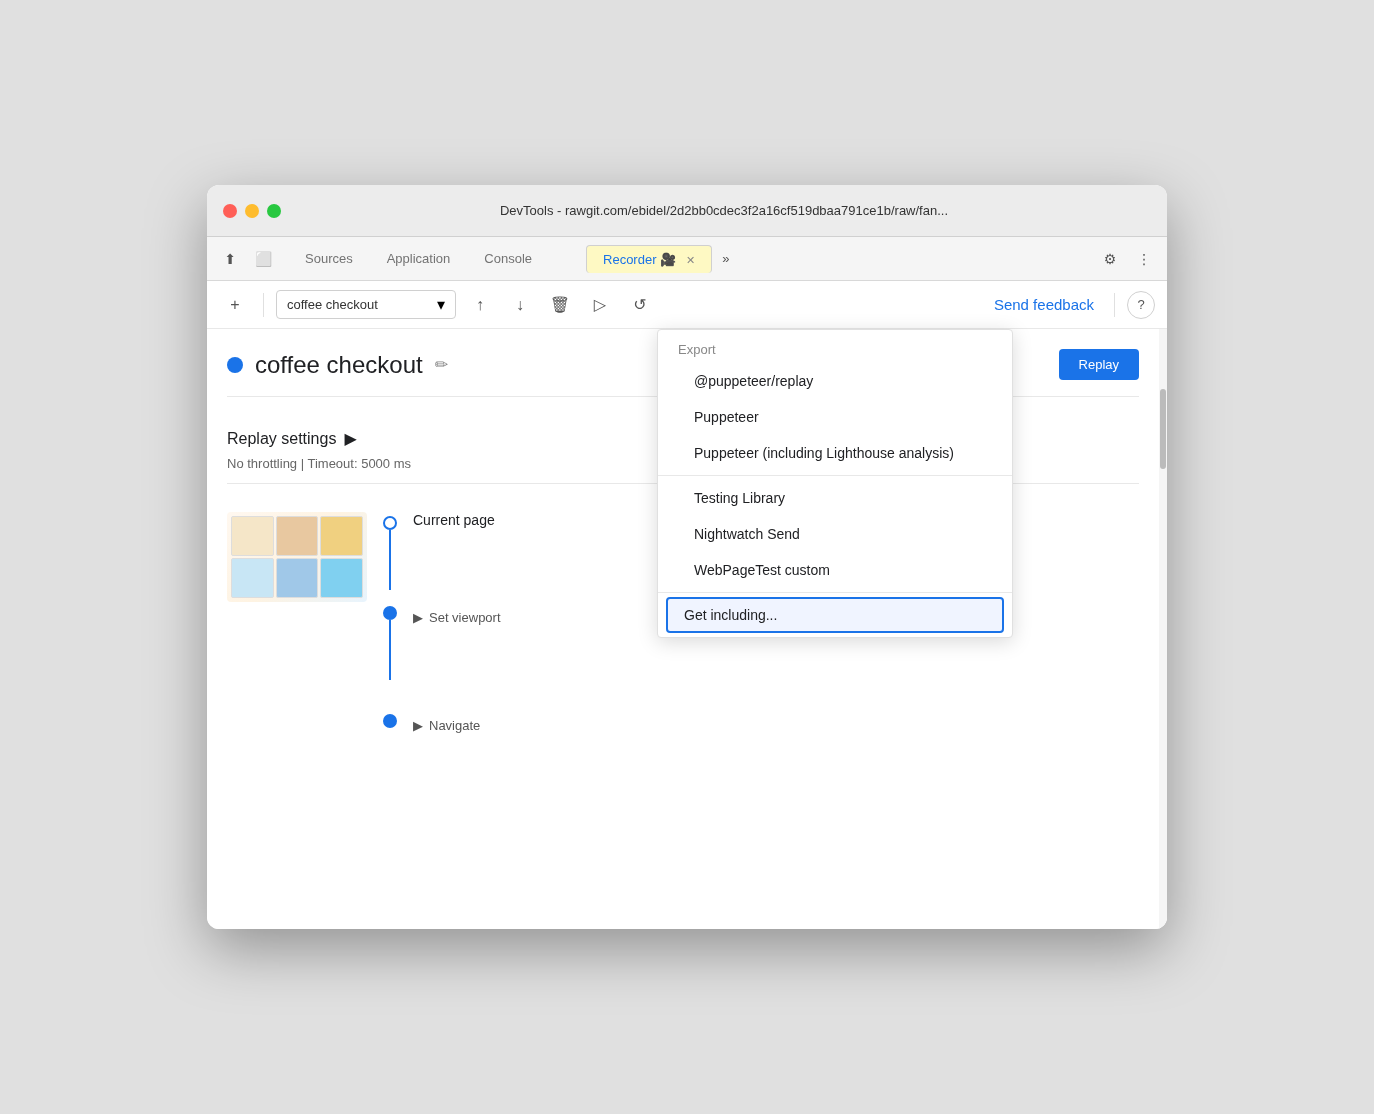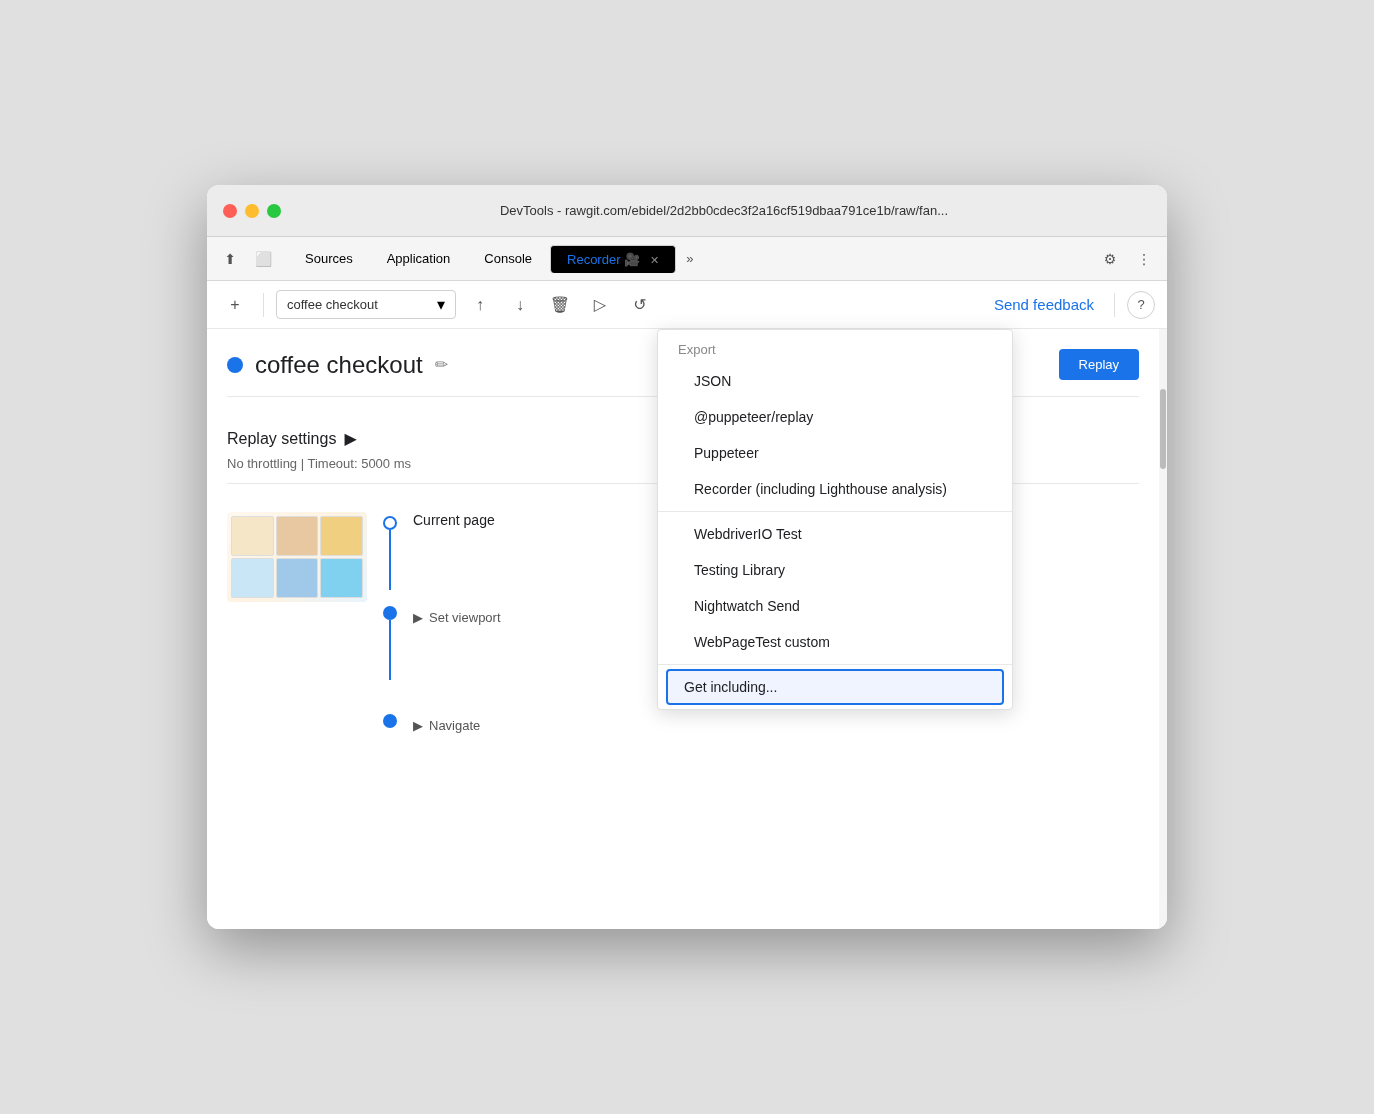--- a/index.html
+++ b/index.html
@@ -81,32 +81,33 @@
       align-items: center;
       justify-content: center;
       border-radius: 4px;
       color: #555;
       font-size: 14px;
     }
 
     .tab {
       padding: 6px 16px;
       font-size: 13px;
-      color: #000000;
+      color: #737373;
       cursor: pointer;
       border-radius: 4px;
       white-space: nowrap;
     }
 
     .tab.active {
-      background: #000000;
+      background: #fef9c3;
       color: #1a73e8;
       border: 1px solid #d0d0d0;
       border-bottom: none;
       font-weight: 500;
+      margin-left: 36px;
     }
 
     .tab-close {
       font-size: 11px;
       margin-left: 6px;
       color: #888;
     }
 
     .tab-more {
       font-size: 13px;
@@ -559,31 +560,29 @@
 
     </div>
 
     <div class="scrollbar">
       <div class="scrollbar-thumb"></div>
     </div>
 
     <div class="dropdown-overlay">
       <div class="dropdown-section-label">Export</div>
 
-      <div class="dropdown-item">JSON</div>
       <div class="dropdown-item">@puppeteer/replay</div>
       <div class="dropdown-item">Puppeteer</div>
       <div class="dropdown-item">
-        <span>Recorder (including Lighthouse analysis)</span>
+        <span>Puppeteer (including Lighthouse analysis)</span>
       </div>
 
       <div class="dropdown-divider"></div>
 
 
-      <div class="dropdown-item">WebdriverIO Test</div>
       <div class="dropdown-item">Testing Library</div>
       <div class="dropdown-item">Nightwatch Send</div>
       <div class="dropdown-item">WebPageTest custom</div>
 
       <div class="dropdown-divider"></div>
 
       <div class="dropdown-item highlighted">Get including...</div>
     </div>
   </div>
 

